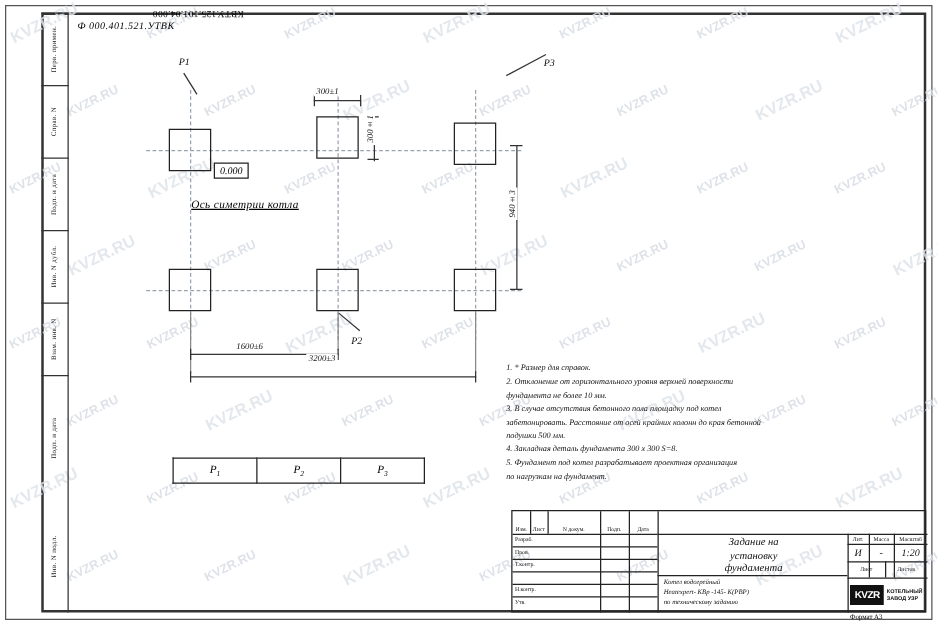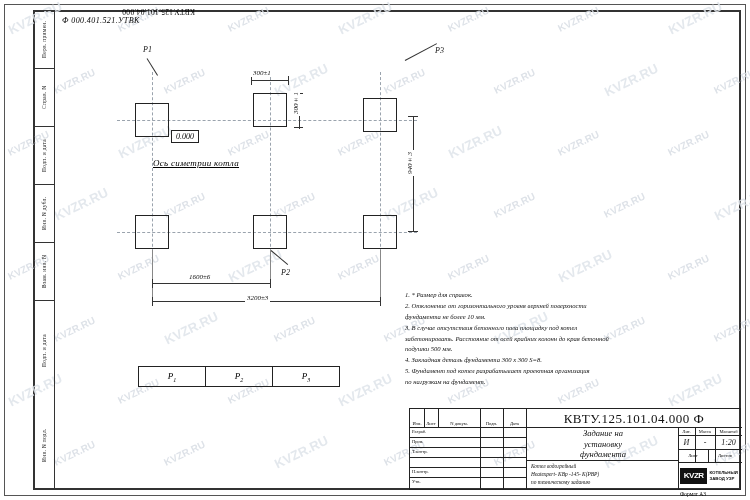--- a/index.html
+++ b/index.html
@@ -290,21 +290,21 @@
     <div class="v-axis" style="left:325px;top:240px;height:48px;border-left:1px solid #888;"></div>
 
     <div class="dim-line dim-h" style="left:97px;top:273px;width:119px;"></div>
     <div class="tick" style="left:97px;top:269px;width:1px;height:9px;"></div>
     <div class="tick" style="left:215px;top:269px;width:1px;height:9px;"></div>
     <div class="dim-label" style="left:132px;top:263px;">1600±6</div>
 
     <div class="dim-line dim-h" style="left:97px;top:291px;width:229px;"></div>
     <div class="tick" style="left:97px;top:287px;width:1px;height:9px;"></div>
     <div class="tick" style="left:325px;top:287px;width:1px;height:9px;"></div>
-    <div class="dim-label" style="left:190px;top:284px;text-align:right;">3200±3</div>
+    <div class="dim-label" style="left:190px;top:273px;text-align:right;">3200±3</div>
   </div>
 
   <div class="notes">
     <div>1. * Размер для справок.</div>
     <div>2. Отклонение от горизонтального уровня верхней поверхности</div>
     <div>фундамента не более 10 мм.</div>
     <div>3. В случае отсутствия бетонного пола площадку под котел</div>
     <div>забетонировать. Расстояние от осей крайних колонн до края бетонной</div>
     <div>подушки 500 мм.</div>
     <div>4. Закладная деталь фундамента  300 х 300 S=8.</div>
@@ -317,21 +317,20 @@
         <tr>
       <td><span>P</span><span class="sub">1</span></td>
       <td><span>P</span><span class="sub">2</span></td>
       <td><span>P</span><span class="sub">3</span></td>
     </tr>
   </tbody>
     </table>
 
   <div class="stamp">
 
-    <div class="big-code">КВТУ.125.101.04.000  Ф</div>
     <div class="hline" style="left:116px;top:18px;width:216px;"></div>
 
     <div class="hline" style="left:0;top:18px;width:116px;"></div>
     <div class="vline" style="left:14px;top:0;height:18px;"></div>
     <div class="vline" style="left:28px;top:0;height:18px;"></div>
     <div class="vline" style="left:70px;top:0;height:18px;"></div>
     <div class="vline" style="left:93px;top:0;height:18px;"></div>
     <div class="vline" style="left:116px;top:0;height:81px;"></div>
 
     <div class="lbl ctext" style="left:0;top:10px;width:14px;height:8px;justify-content:center;">Изм.</div>

